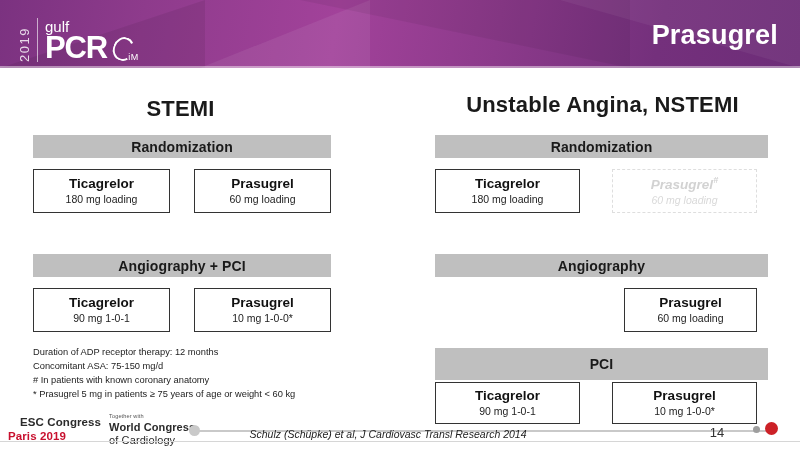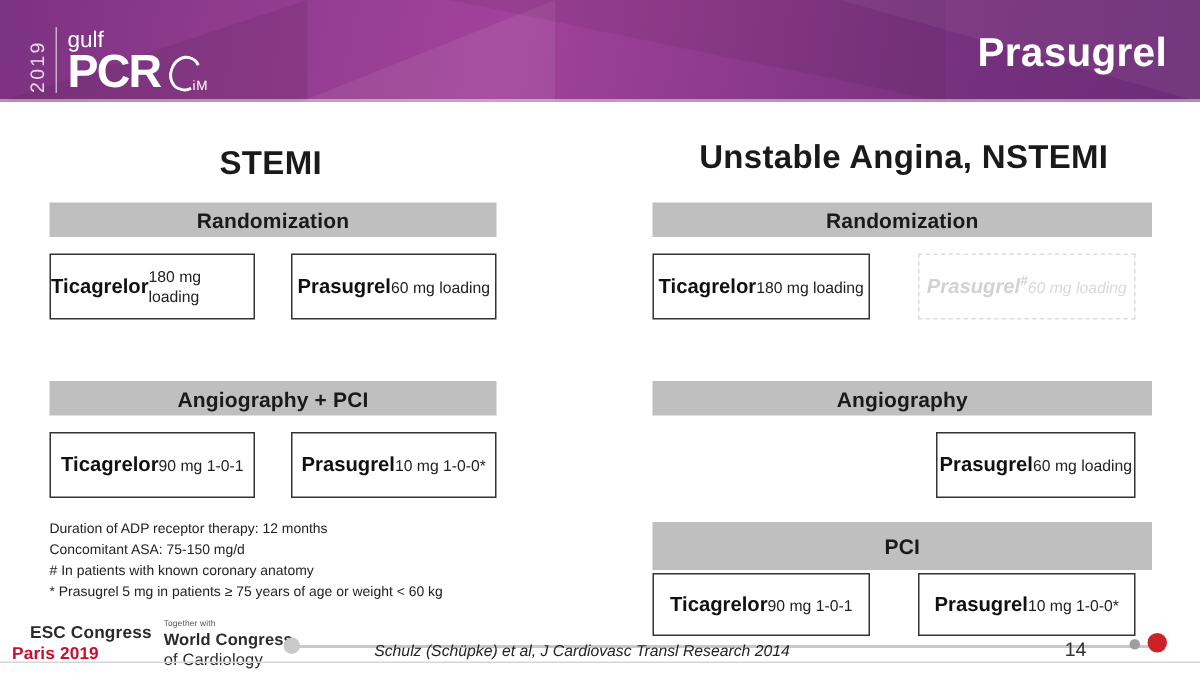--- a/index.html
+++ b/index.html
@@ -155,21 +155,21 @@
     justify-content: center;
     letter-spacing: 0.1px;
   }
 
   .box {
     position: absolute;
     background: #ffffff;
     border: 1.6px solid #333333;
     box-sizing: border-box;
     display: flex;
-    flex-direction: row;
+    flex-direction: column;
     align-items: center;
     justify-content: center;
   }
   .box .drug {
     font-size: 13.5px;
     font-weight: bold;
     color: #111111;
     line-height: 1.15;
   }
   .box .dose {

